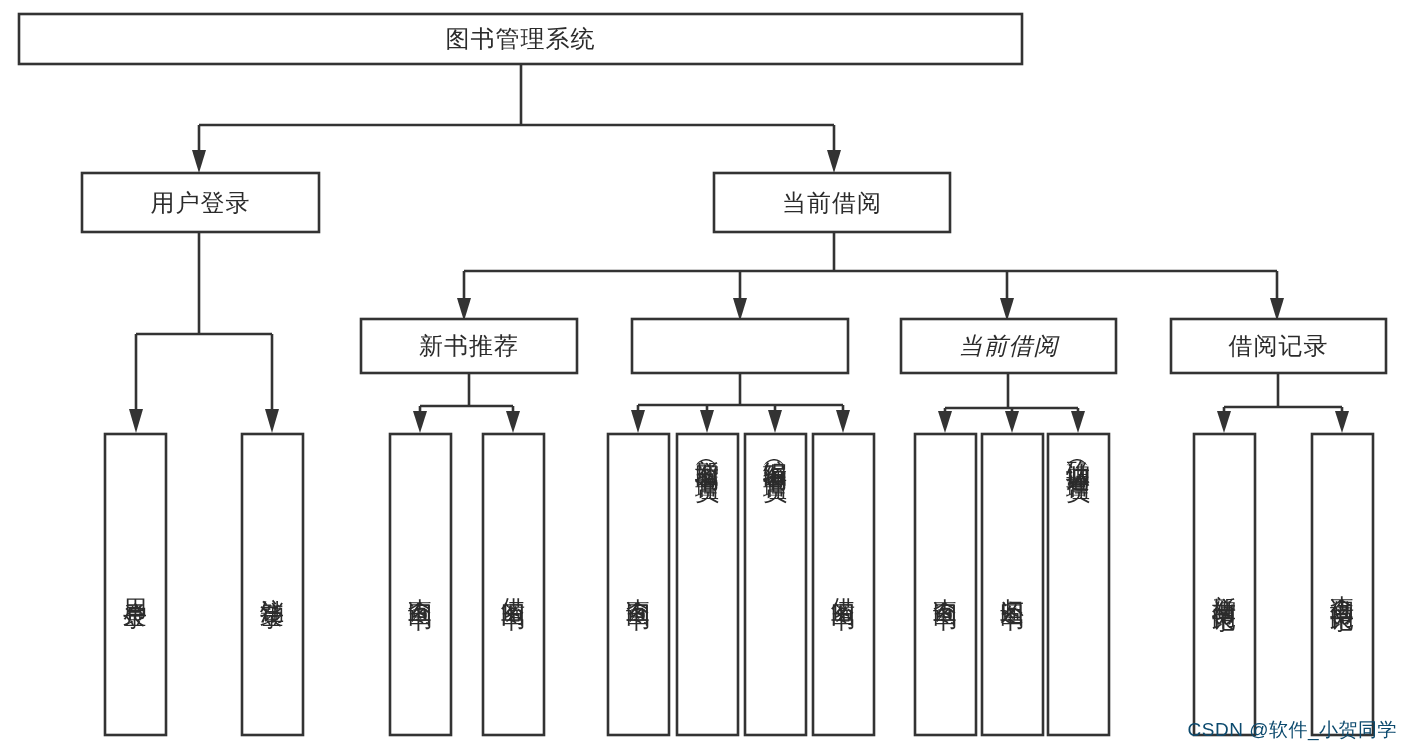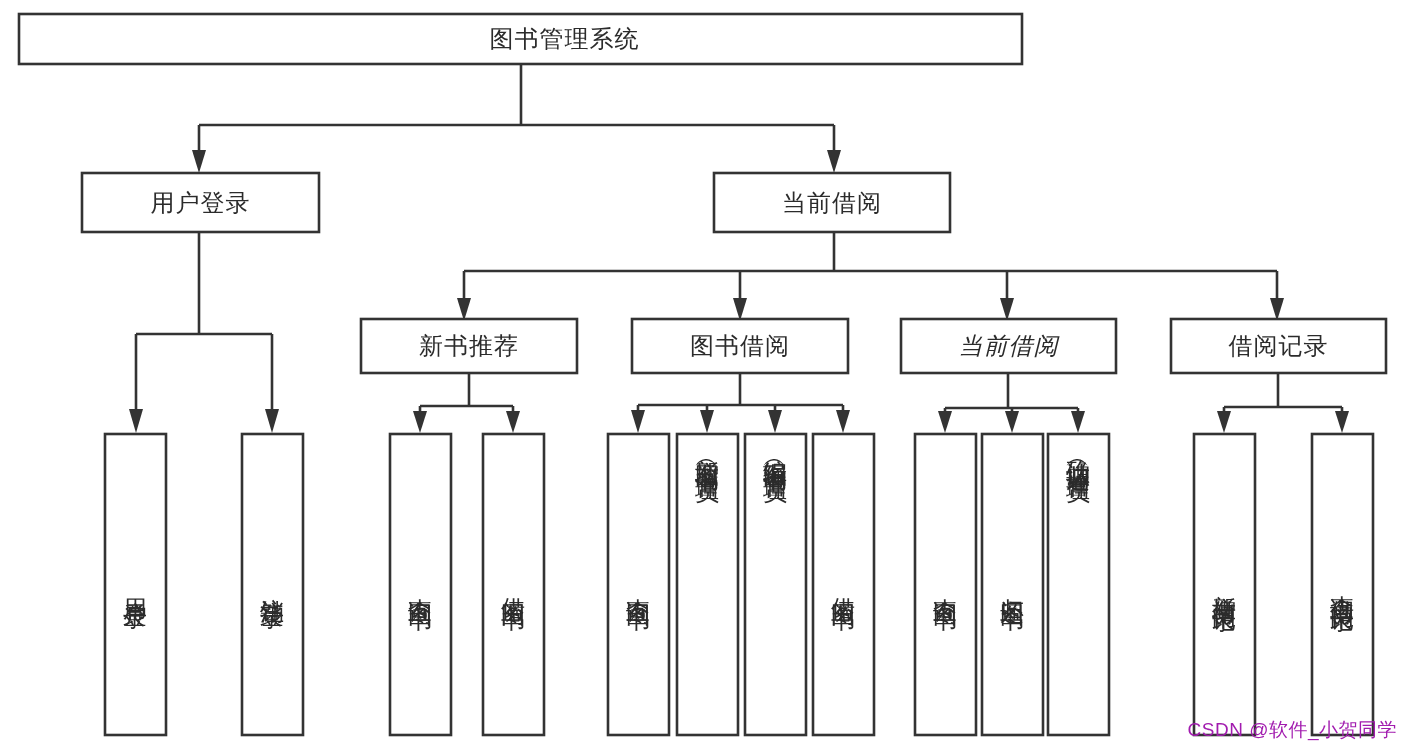--- a/index.html
+++ b/index.html
@@ -39,21 +39,21 @@
   .arrow-head {
     fill: #333333;
     stroke: none;
   }
   .watermark {
     position: absolute;
     right: 8px;
     bottom: 4px;
     font-family: "Liberation Sans", "DejaVu Sans", sans-serif;
     font-size: 19px;
-    color: #a21caf;
+    color: #0c4a6e;
     letter-spacing: 0.5px;
     white-space: nowrap;
     user-select: none;
   }
   .vlabel-wrap {
     position: absolute;
     display: flex;
     align-items: center;
     justify-content: center;
     pointer-events: none;
@@ -189,37 +189,34 @@
     <rect class="node-rect" x="813" y="434" width="61" height="301"></rect>
 
     <rect class="node-rect" x="915" y="434" width="61" height="301"></rect>
     <rect class="node-rect" x="982" y="434" width="61" height="301"></rect>
     <rect class="node-rect" x="1048" y="434" width="61" height="301"></rect>
 
     <rect class="node-rect" x="1194" y="434" width="61" height="301"></rect>
     <rect class="node-rect" x="1312" y="434" width="61" height="301"></rect>
   </svg>
 
-  <div class="hlabel-wrap" style="left:19px; top:14px; width:1003px; height:50px;padding-left:44px;">
+  <div class="hlabel-wrap" style="left:19px; top:14px; width:1003px; height:50px;">
     <span class="hlabel-text">图书管理系统</span>
   </div>
 
   <div class="hlabel-wrap" style="left:82px; top:173px; width:237px; height:59px;">
     <span class="hlabel-text">用户登录</span>
   </div>
   <div class="hlabel-wrap" style="left:714px; top:173px; width:236px; height:59px;">
     <span class="hlabel-text">当前借阅</span>
   </div>
 
   <div class="hlabel-wrap" style="left:361px; top:319px; width:216px; height:54px;">
     <span class="hlabel-text">新书推荐</span>
   </div>
-  <div class="hlabel-wrap" style="left:632px; top:319px; width:216px; height:54px;">
-    <span class="hlabel-text">图书借阅</span>
-  </div>
   <div class="hlabel-wrap" style="left:901px; top:319px; width:215px; height:54px;font-style:italic;">
     <span class="hlabel-text">当前借阅</span>
   </div>
   <div class="hlabel-wrap" style="left:1171px; top:319px; width:215px; height:54px;">
     <span class="hlabel-text">借阅记录</span>
   </div>
 
   <div class="vlabel-wrap" style="left:105px; top:434px; width:61px; height:301px;">
     <span class="vlabel-text">用户登录</span>
   </div>

